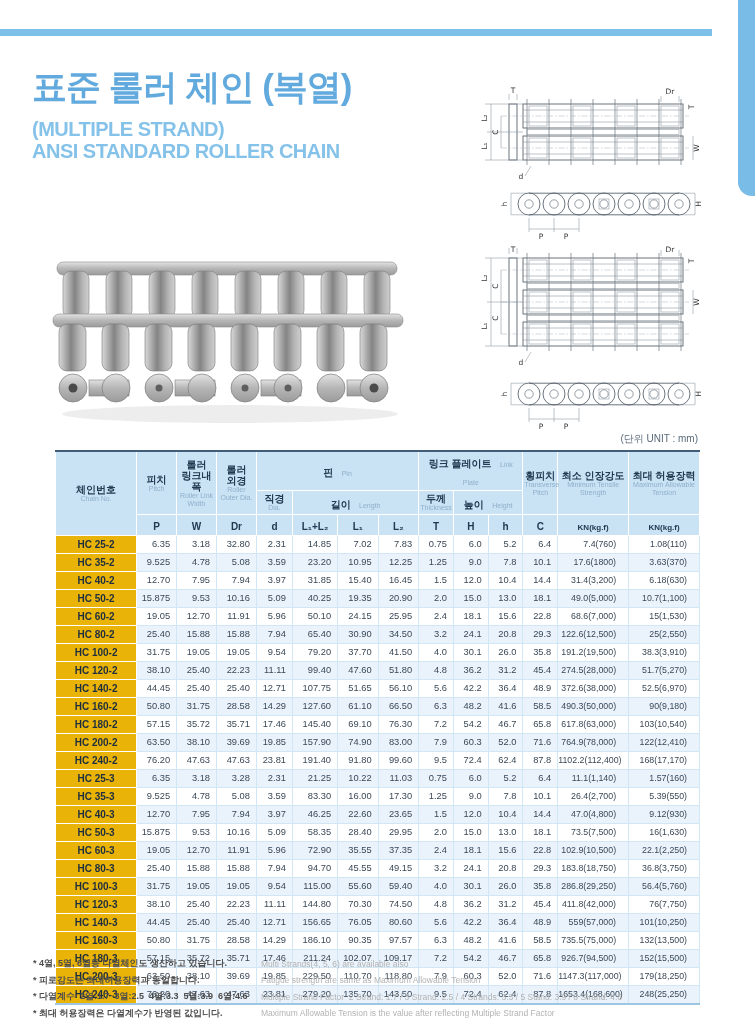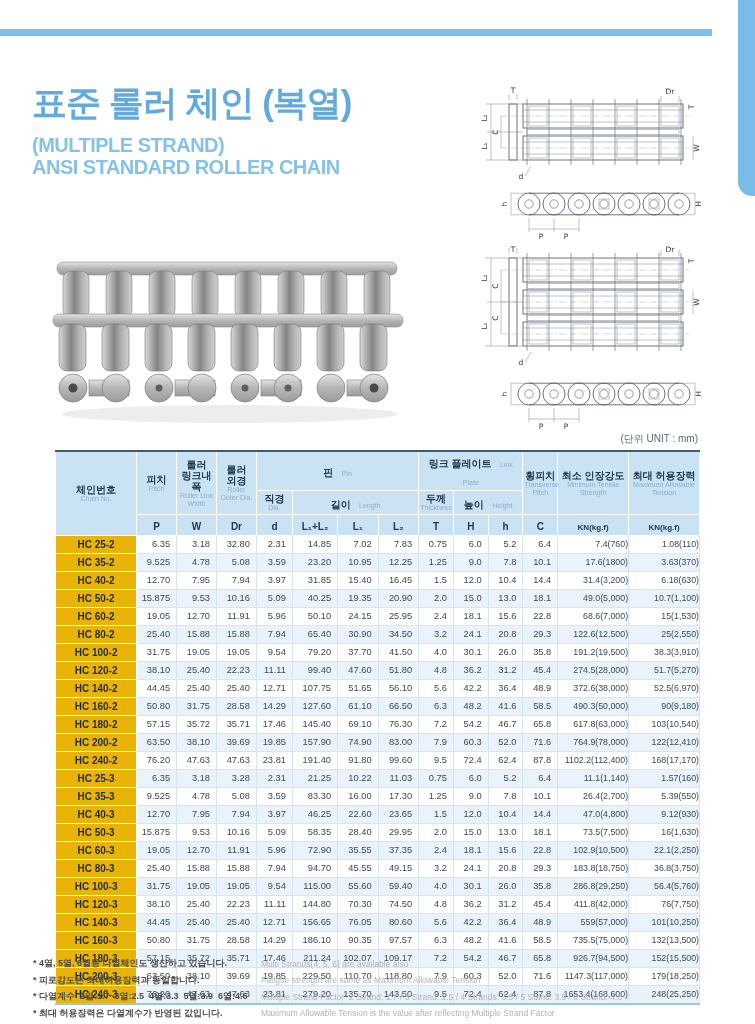--- a/index.html
+++ b/index.html
@@ -1,21 +1,21 @@
 <!DOCTYPE html>
 <html><head>
 <meta charset="utf-8">
 <style>
   html,body{margin:0;padding:0;background:#fff;}
   .page{position:relative;width:755px;height:1024px;background:#ffffff;overflow:hidden;
         font-family:"Liberation Sans","DejaVu Sans",sans-serif;}
   .top-bar{position:absolute;left:0;top:29px;width:712px;height:7px;background:#7fc0e9;}
   .side-tab{position:absolute;right:0;top:0;width:17px;height:196px;background:#79bce7;
             border-radius:0 0 0 14px;}
-  .title-block{position:absolute;left:32px;top:80px;}
+  .title-block{position:absolute;left:32px;top:64px;}
   .title-block h1{margin:0;font-size:35px;font-weight:bold;color:#62aadd;letter-spacing:-1px;}
   .subtitle{margin-top:7px;font-size:20px;line-height:1.12;font-weight:bold;color:#85c2e9;letter-spacing:-0.5px;}
   .unit-note{position:absolute;right:57px;top:432px;font-size:10px;color:#5a6b7a;}
 
   
   .spec-wrap{position:absolute;left:55px;top:450px;width:645px;}
   table.spec{width:100%;border-collapse:collapse;table-layout:fixed;}
   table.spec th,table.spec td{box-sizing:border-box;}
   table.spec thead th{background:#c9e2f4;border:1px solid #ffffff;vertical-align:middle;
                       text-align:center;padding:1px 1px;}
@@ -26,21 +26,21 @@
   .sym{font-size:10px;font-weight:bold;color:#223a50;}
   .sym.unit{font-size:8px;}
   .grp .kr,.grp .en{display:inline;}
   .grp .en{margin-left:4px;}
   table.spec tbody th{background:#eab308;border:1px solid #ffffff;font-size:10px;font-weight:bold;
                       color:#1d2e40;text-align:center;height:17px;line-height:17px;padding:0;}
   table.spec tbody td{border:1px solid #d2e7f6;background:#ffffff;font-size:9.3px;color:#3a4856;
                       text-align:right;padding:0 6px 0 0;height:17px;line-height:17px;
                       white-space:nowrap;overflow:hidden;}
   table.spec tbody tr:nth-child(even) td{background:#eaf3fb;}
-  table.spec tbody td:nth-last-child(-n+2){font-size:8.8px;padding-right:0;}
+  table.spec tbody td:nth-last-child(-n+2){font-size:8.8px;padding-right:12px;}
   table.spec tbody tr:last-child td,table.spec tbody tr:last-child th{border-bottom:2px solid #9cc6e4;}
 
   
   .footnotes{position:absolute;left:33px;top:957px;width:695px;}
   .fn-row{display:flex;align-items:center;margin-bottom:3.5px;}
   .fn-kr{flex:none;width:228px;font-size:9px;font-weight:bold;color:#4d4d4d;white-space:pre-wrap;}
   .fn-en{font-size:8.5px;color:#b3b3b3;white-space:pre-wrap;}
 
   
   .diag{position:absolute;}

